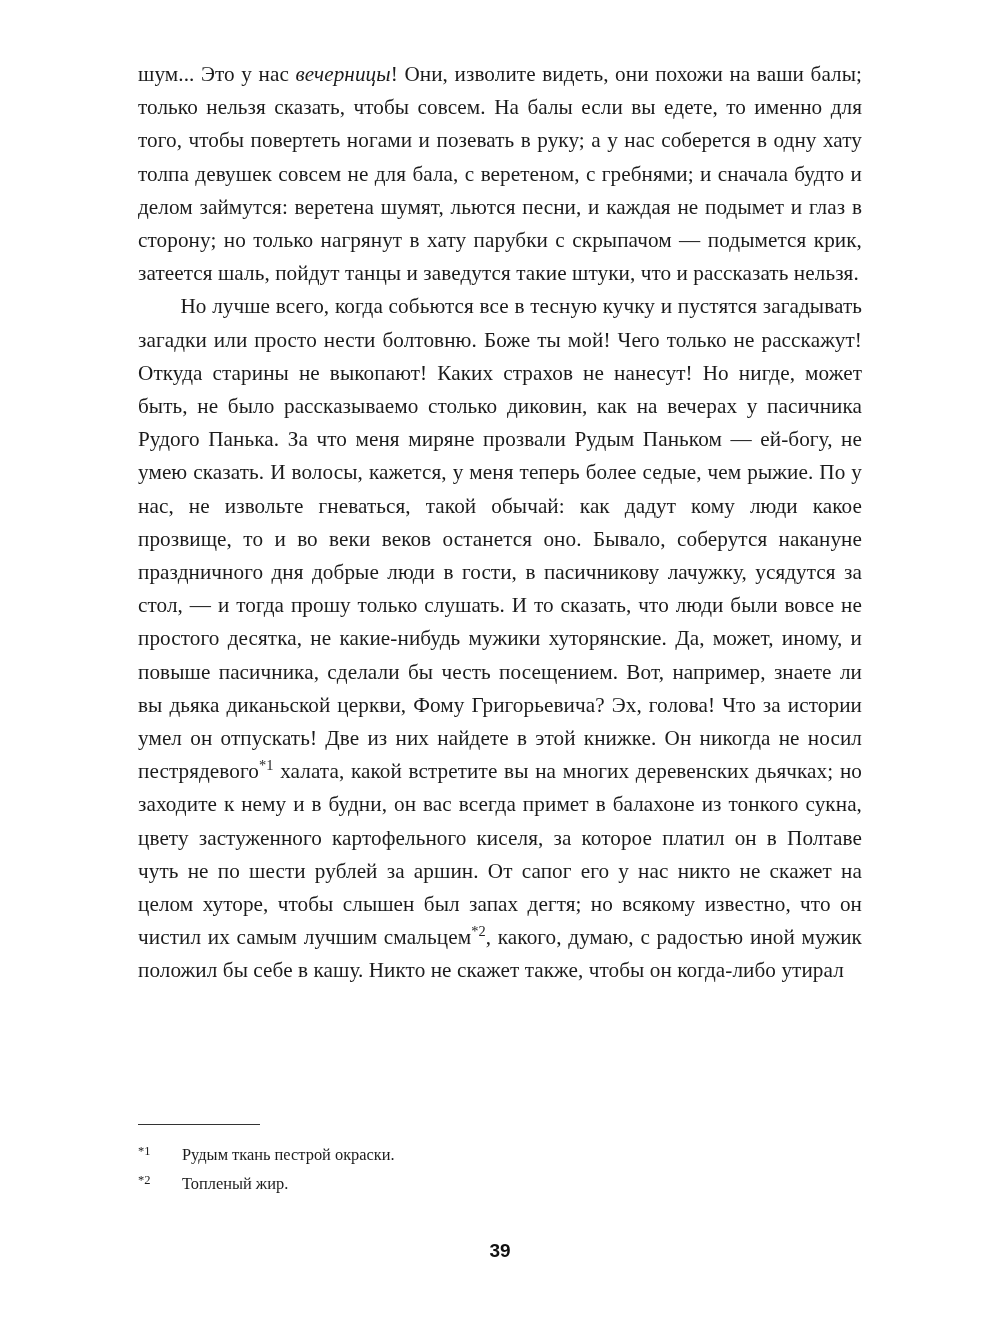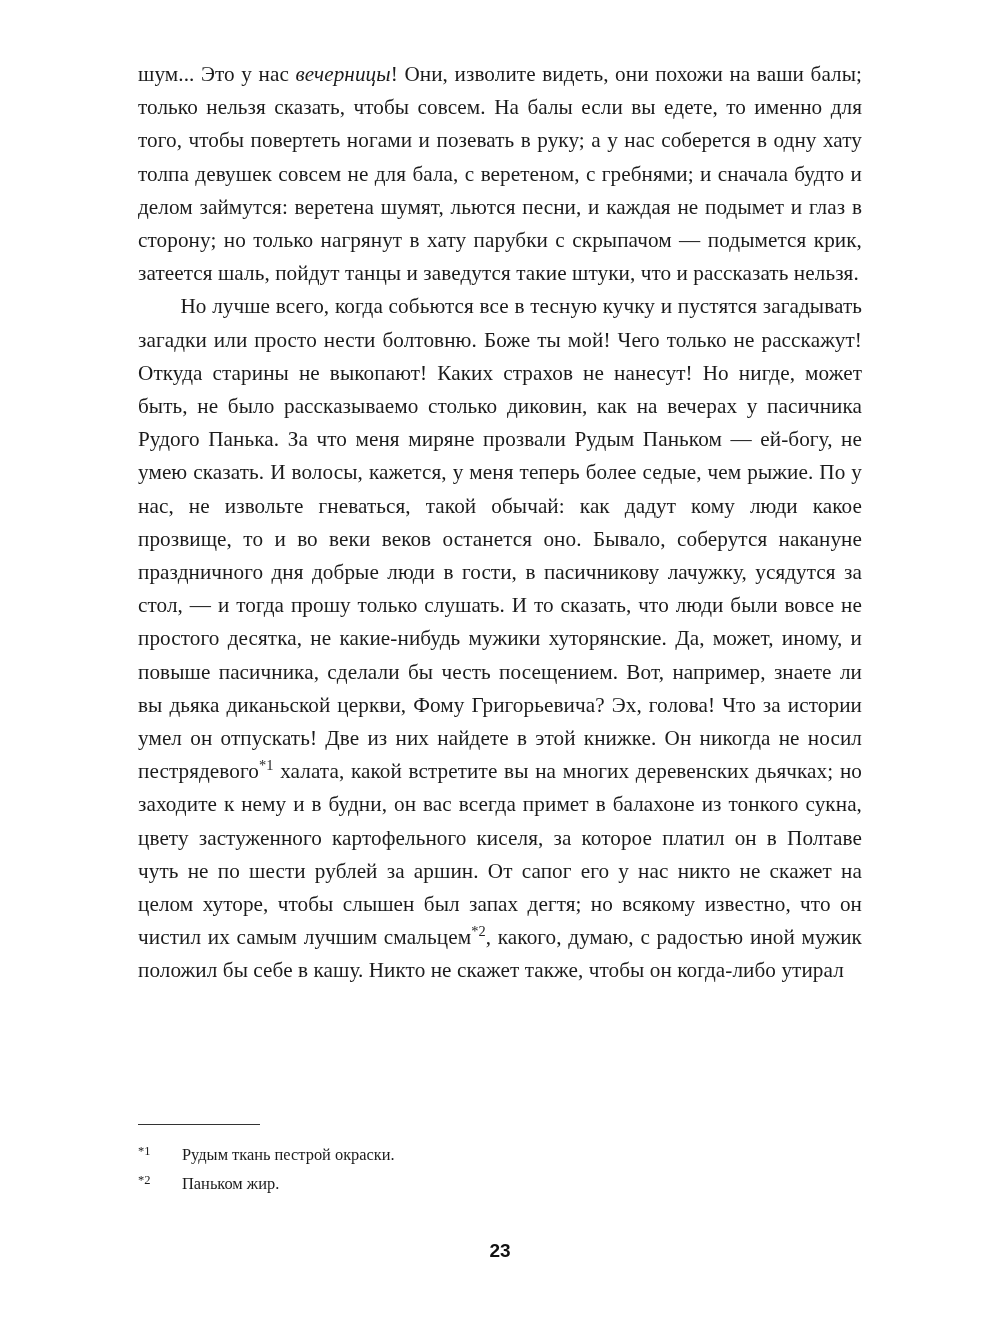--- a/index.html
+++ b/index.html
@@ -99,19 +99,19 @@
   </div>
 
   <div class="footnotes">
     <div class="fn-rule"></div>
     <div class="fn-row">
       <span class="fn-marker">*1</span>
       <span class="fn-text">Рудым ткань пестрой окраски.</span>
     </div>
     <div class="fn-row">
       <span class="fn-marker">*2</span>
-      <span class="fn-text">Паньком жир.</span>
+      <span class="fn-text">Топленый жир.</span>
     </div>
   </div>
 
-  <div class="page-number">23</div>
+  <div class="page-number">39</div>
 
 </div>
 
 </body></html>

